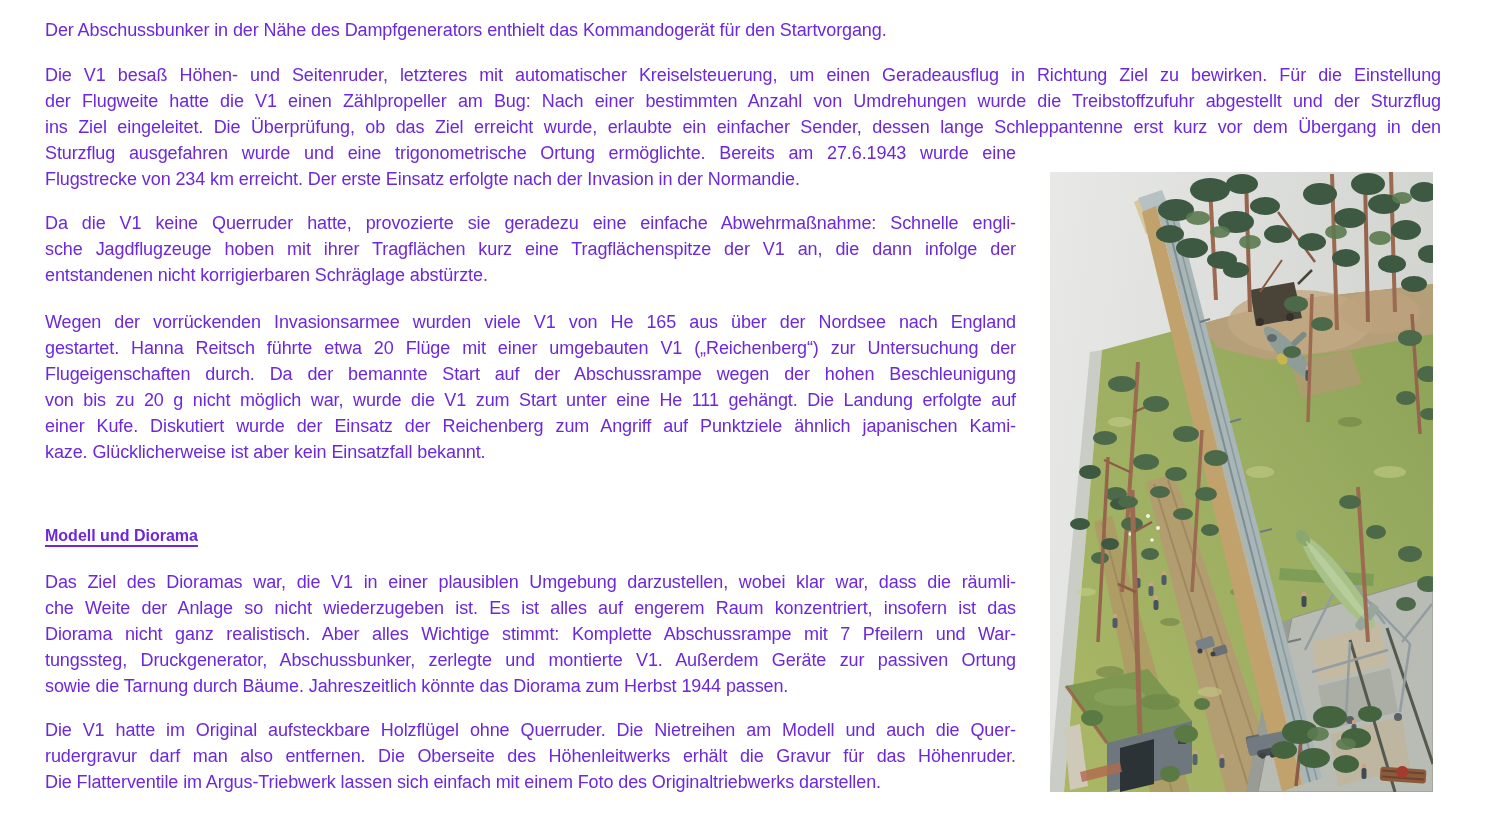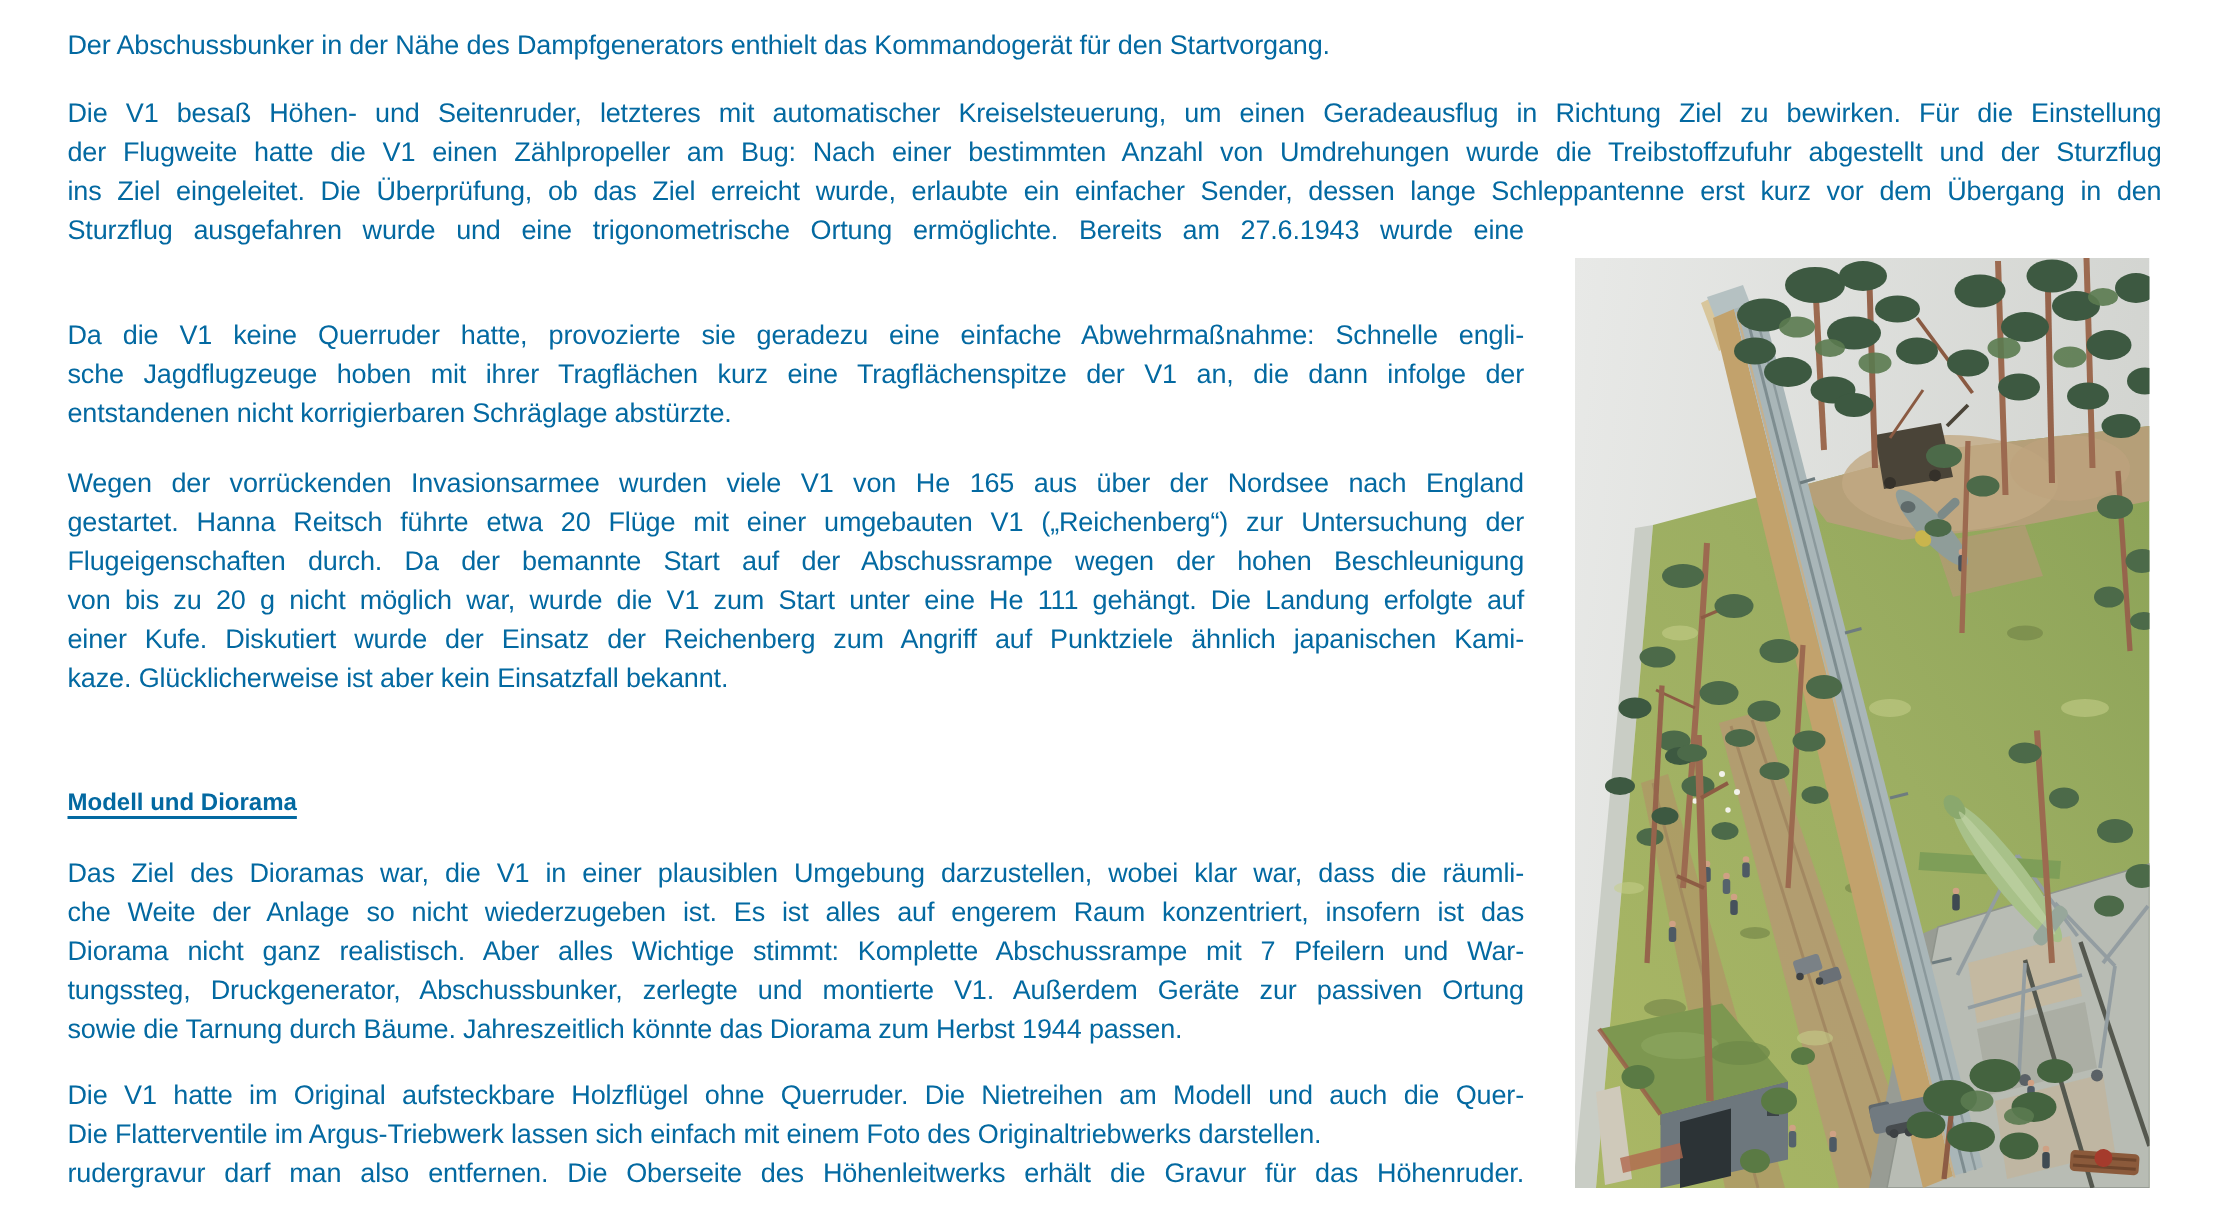--- a/index.html
+++ b/index.html
@@ -1,21 +1,21 @@
 <!DOCTYPE html>
 <html><head>
 <meta charset="utf-8">
 <style>
   html,body{margin:0;padding:0;background:#ffffff;}
   .page{
     position:relative;
     width:1490px;height:816px;
     background:#ffffff;
     font-family:"Liberation Sans","DejaVu Sans",sans-serif;
-    color:#0369a1;
+    color:#6d28d9;
     overflow:hidden;
   }
   .par{position:absolute;left:45px;}
   .ln{
     font-size:18px;
     line-height:26px;
     letter-spacing:-0.1px;
     text-align:justify;
     text-align-last:justify;
   }
@@ -43,20 +43,21 @@
 
   <div class="par" style="top:17px">
     <div class="ln last w">Der Abschussbunker in der Nähe des Dampfgenerators enthielt das Kommandogerät für den Startvorgang.</div>
   </div>
 
   <div class="par" style="top:62px">
     <div class="ln w">Die V1 besaß Höhen- und Seitenruder, letzteres mit automatischer Kreiselsteuerung, um einen Geradeausflug in Richtung Ziel zu bewirken. Für die Einstellung</div>
     <div class="ln w">der Flugweite hatte die V1 einen Zählpropeller am Bug: Nach einer bestimmten Anzahl von Umdrehungen wurde die Treibstoffzufuhr abgestellt und der Sturzflug</div>
     <div class="ln w">ins Ziel eingeleitet. Die Überprüfung, ob das Ziel erreicht wurde, erlaubte ein einfacher Sender, dessen lange Schleppantenne erst kurz vor dem Übergang in den</div>
     <div class="ln n">Sturzflug ausgefahren wurde und eine trigonometrische Ortung ermöglichte. Bereits am 27.6.1943 wurde eine</div>
+    <div class="ln last n">Flugstrecke von 234 km erreicht. Der erste Einsatz erfolgte nach der Invasion in der Normandie.</div>
   </div>
 
   <div class="par" style="top:210px">
     <div class="ln n">Da die V1 keine Querruder hatte, provozierte sie geradezu eine einfache Abwehrmaßnahme: Schnelle engli-</div>
     <div class="ln n">sche Jagdflugzeuge hoben mit ihrer Tragflächen kurz eine Tragflächenspitze der V1 an, die dann infolge der</div>
     <div class="ln last n">entstandenen nicht korrigierbaren Schräglage abstürzte.</div>
   </div>
 
   <div class="par" style="top:309px">
     <div class="ln n">Wegen der vorrückenden Invasionsarmee wurden viele V1 von He 165 aus über der Nordsee nach England</div>
@@ -72,22 +73,22 @@
   <div class="par" style="top:569px">
     <div class="ln n">Das Ziel des Dioramas war, die V1 in einer plausiblen Umgebung darzustellen, wobei klar war, dass die räumli-</div>
     <div class="ln n">che Weite der Anlage so nicht wiederzugeben ist. Es ist alles auf engerem Raum konzentriert, insofern ist das</div>
     <div class="ln n">Diorama nicht ganz realistisch. Aber alles Wichtige stimmt: Komplette Abschussrampe mit 7 Pfeilern und War-</div>
     <div class="ln n">tungssteg, Druckgenerator, Abschussbunker, zerlegte und montierte V1. Außerdem Geräte zur passiven Ortung</div>
     <div class="ln last n">sowie die Tarnung durch Bäume. Jahreszeitlich könnte das Diorama zum Herbst 1944 passen.</div>
   </div>
 
   <div class="par" style="top:717px">
     <div class="ln n"><span>Die </span><span class="u">V1</span><span> hatte im Original aufsteckbare Holzflügel ohne Querruder. Die Nietreihen am Modell und auch die Quer-</span></div>
+    <div class="ln n">rudergravur darf man also entfernen. Die Oberseite des Höhenleitwerks erhält die Gravur für das Höhenruder.</div>
     <div class="ln last n">Die Flatterventile im Argus-Triebwerk lassen sich einfach mit einem Foto des Originaltriebwerks darstellen.</div>
-    <div class="ln n">rudergravur darf man also entfernen. Die Oberseite des Höhenleitwerks erhält die Gravur für das Höhenruder.</div>
   </div>
 
   <div class="photo">
     <svg viewBox="0 0 383 620">
       <defs>
         <linearGradient id="wallGrad" x1="0" y1="0" x2="1" y2="0.2">
           <stop offset="0" stop-color="#e8e9e7"></stop>
           <stop offset="1" stop-color="#d2d4d0"></stop>
         </linearGradient>
         <linearGradient id="grassGrad" x1="0" y1="1" x2="1" y2="0">

